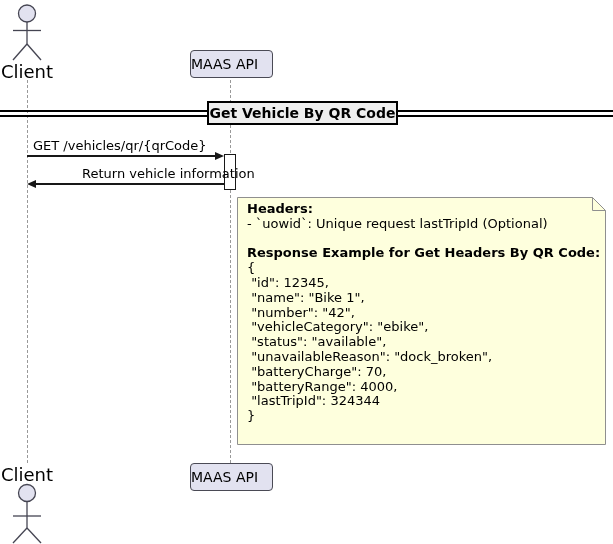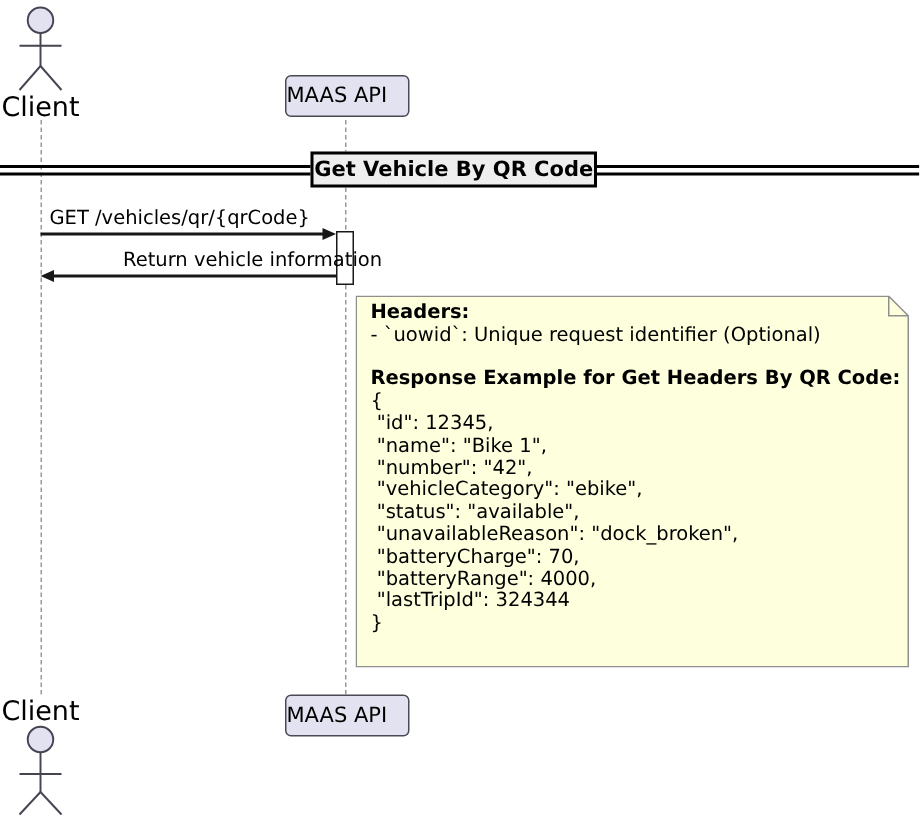--- a/index.html
+++ b/index.html
@@ -74,21 +74,21 @@
   <div class="arrow-line" style="left:36px;top:183px;width:188px;"></div>
   <div class="ah left" style="left:27px;top:180px;"></div>
 
   <div class="note">
     <svg class="note-shape" width="369" height="248" viewBox="0 0 369 248">
       <path d="M0.5,0.5 L355.5,0.5 L368.5,13.5 L368.5,247.5 L0.5,247.5 Z"></path>
       <path class="fold" d="M355.5,0.5 L355.5,13.5 L368.5,13.5"></path>
     </svg>
     <div class="note-text">
       <div class="nline bold">Headers:</div>
-      <div class="nline">- `uowid`: Unique request identifier (Optional)</div>
+      <div class="nline">- `uowid`: Unique request lastTripId (Optional)</div>
       <div class="nline"></div>
       <div class="nline bold">Response Example for Get Headers By QR Code:</div>
       <div class="nline">{</div>
       <div class="nline"> "id": 12345,</div>
       <div class="nline"> "name": "Bike 1",</div>
       <div class="nline"> "number": "42",</div>
       <div class="nline"> "vehicleCategory": "ebike",</div>
       <div class="nline"> "status": "available",</div>
       <div class="nline"> "unavailableReason": "dock_broken",</div>
       <div class="nline"> "batteryCharge": 70,</div>

